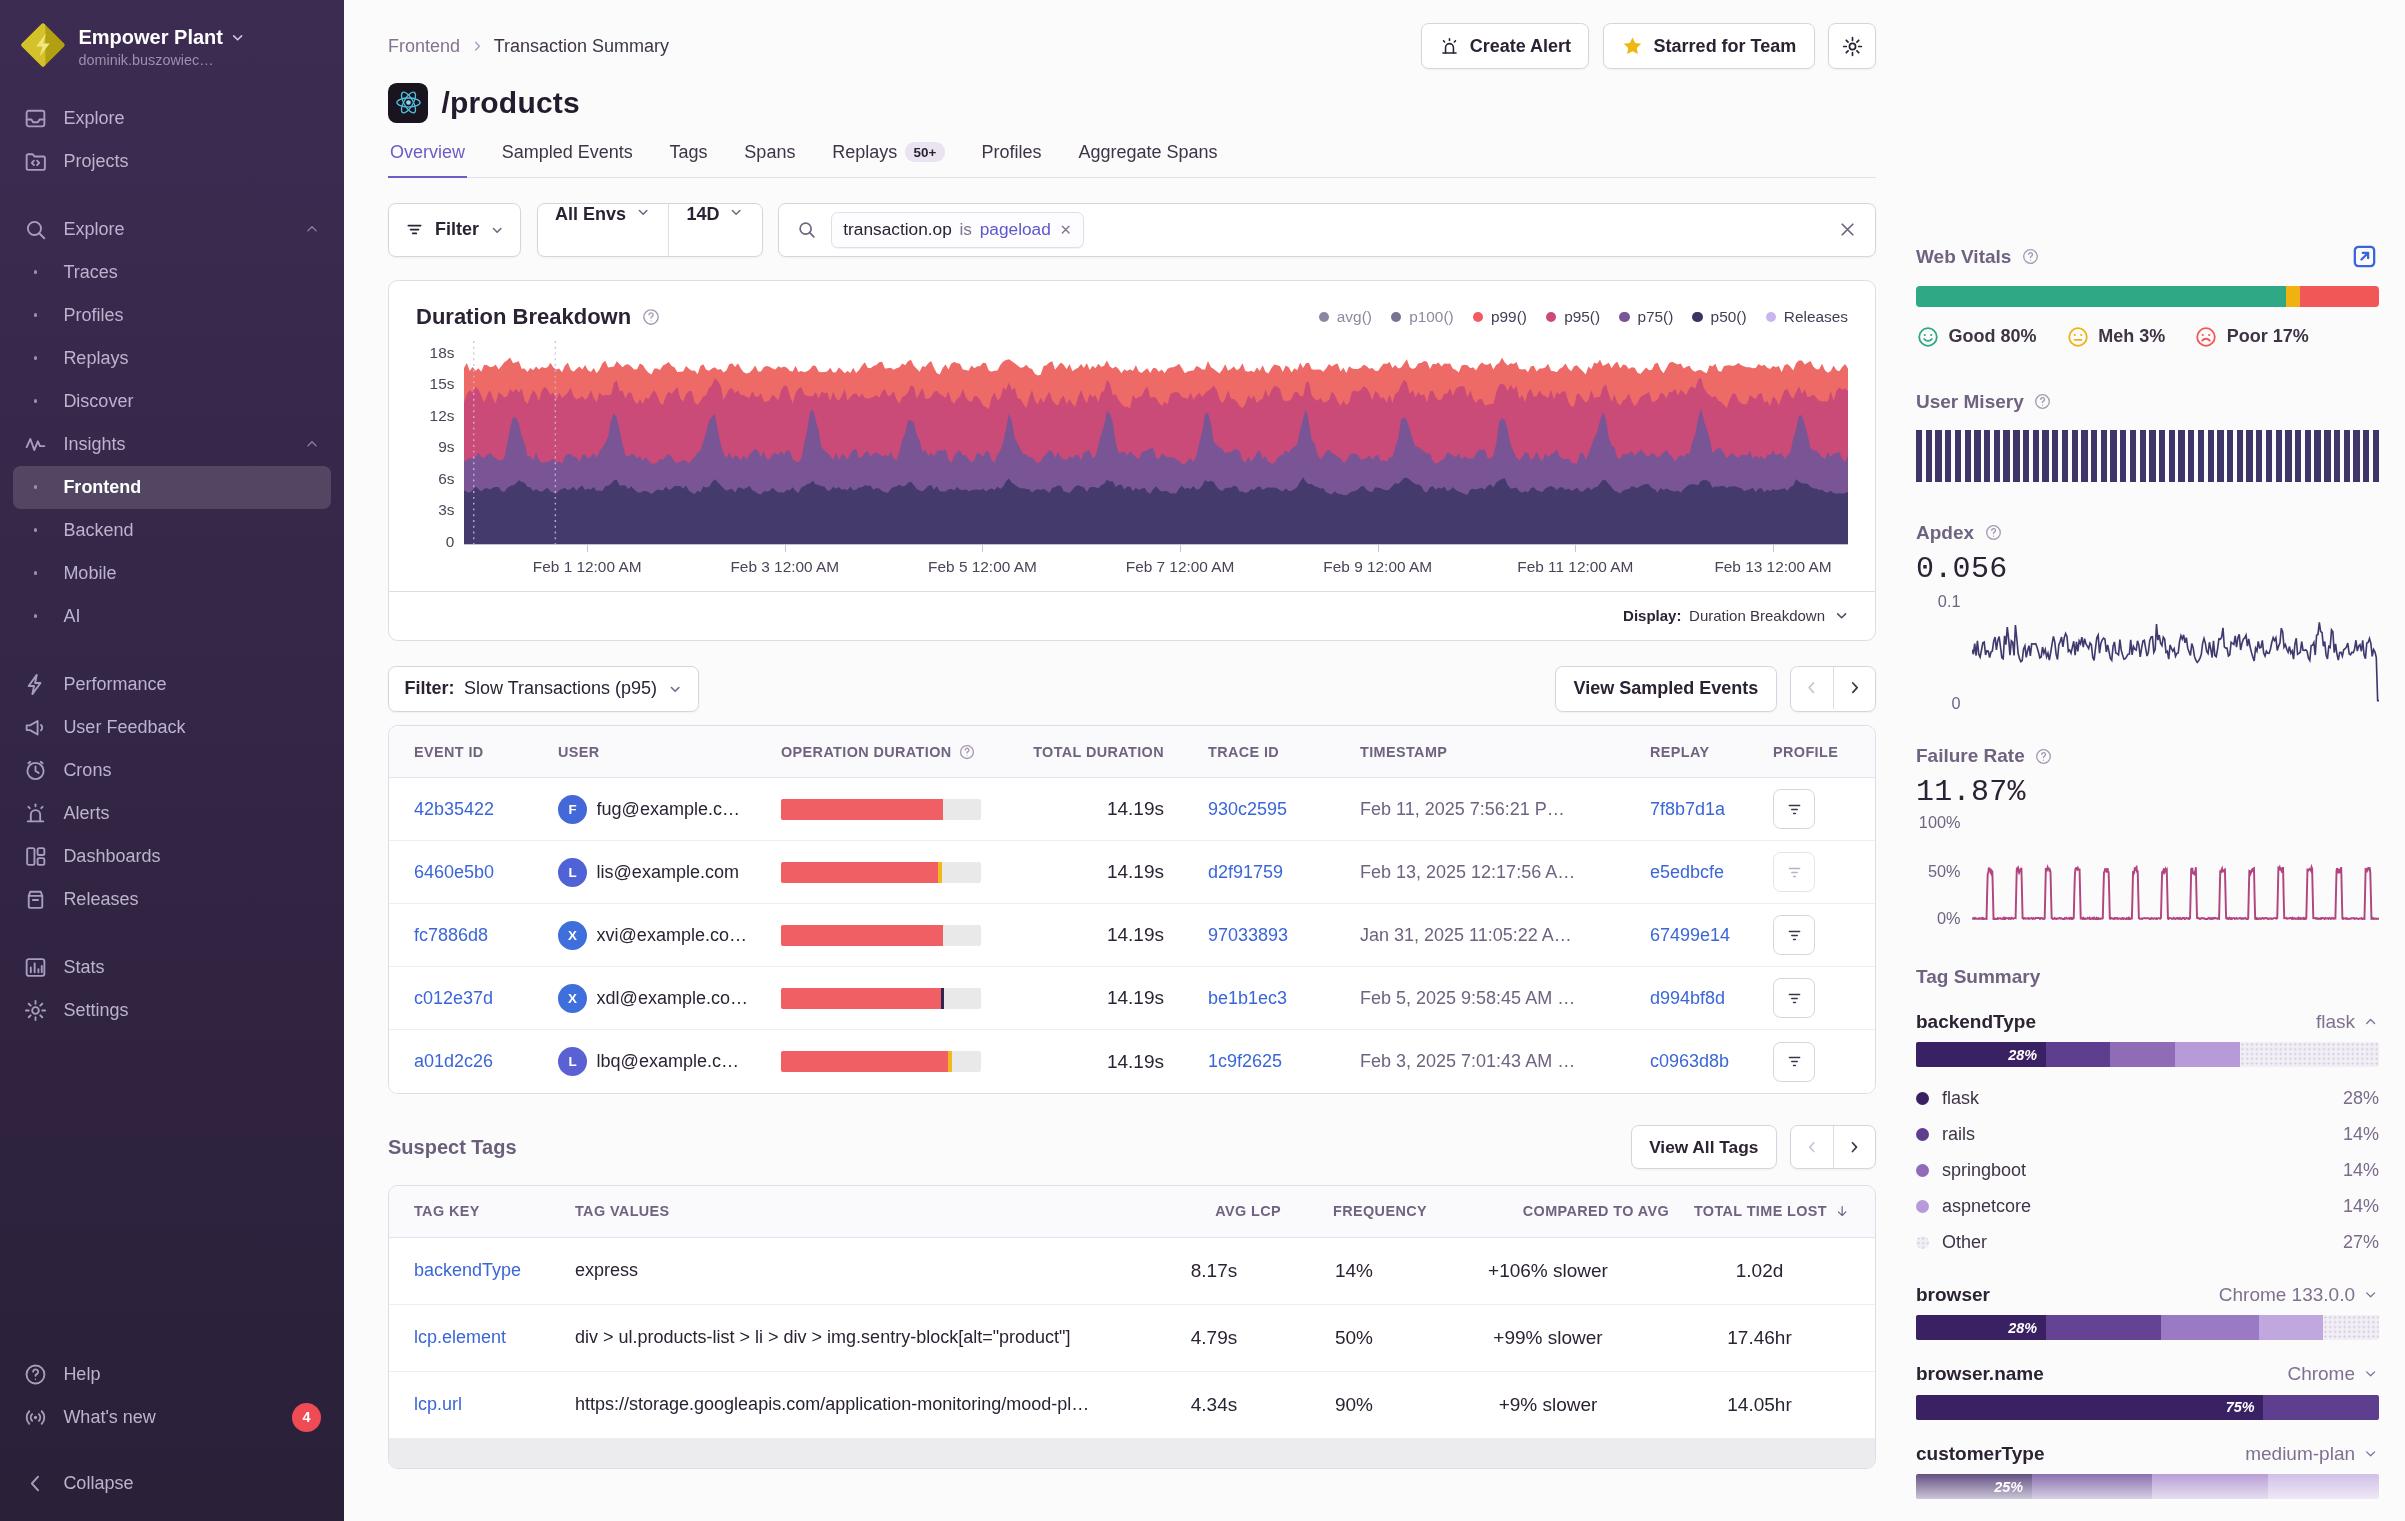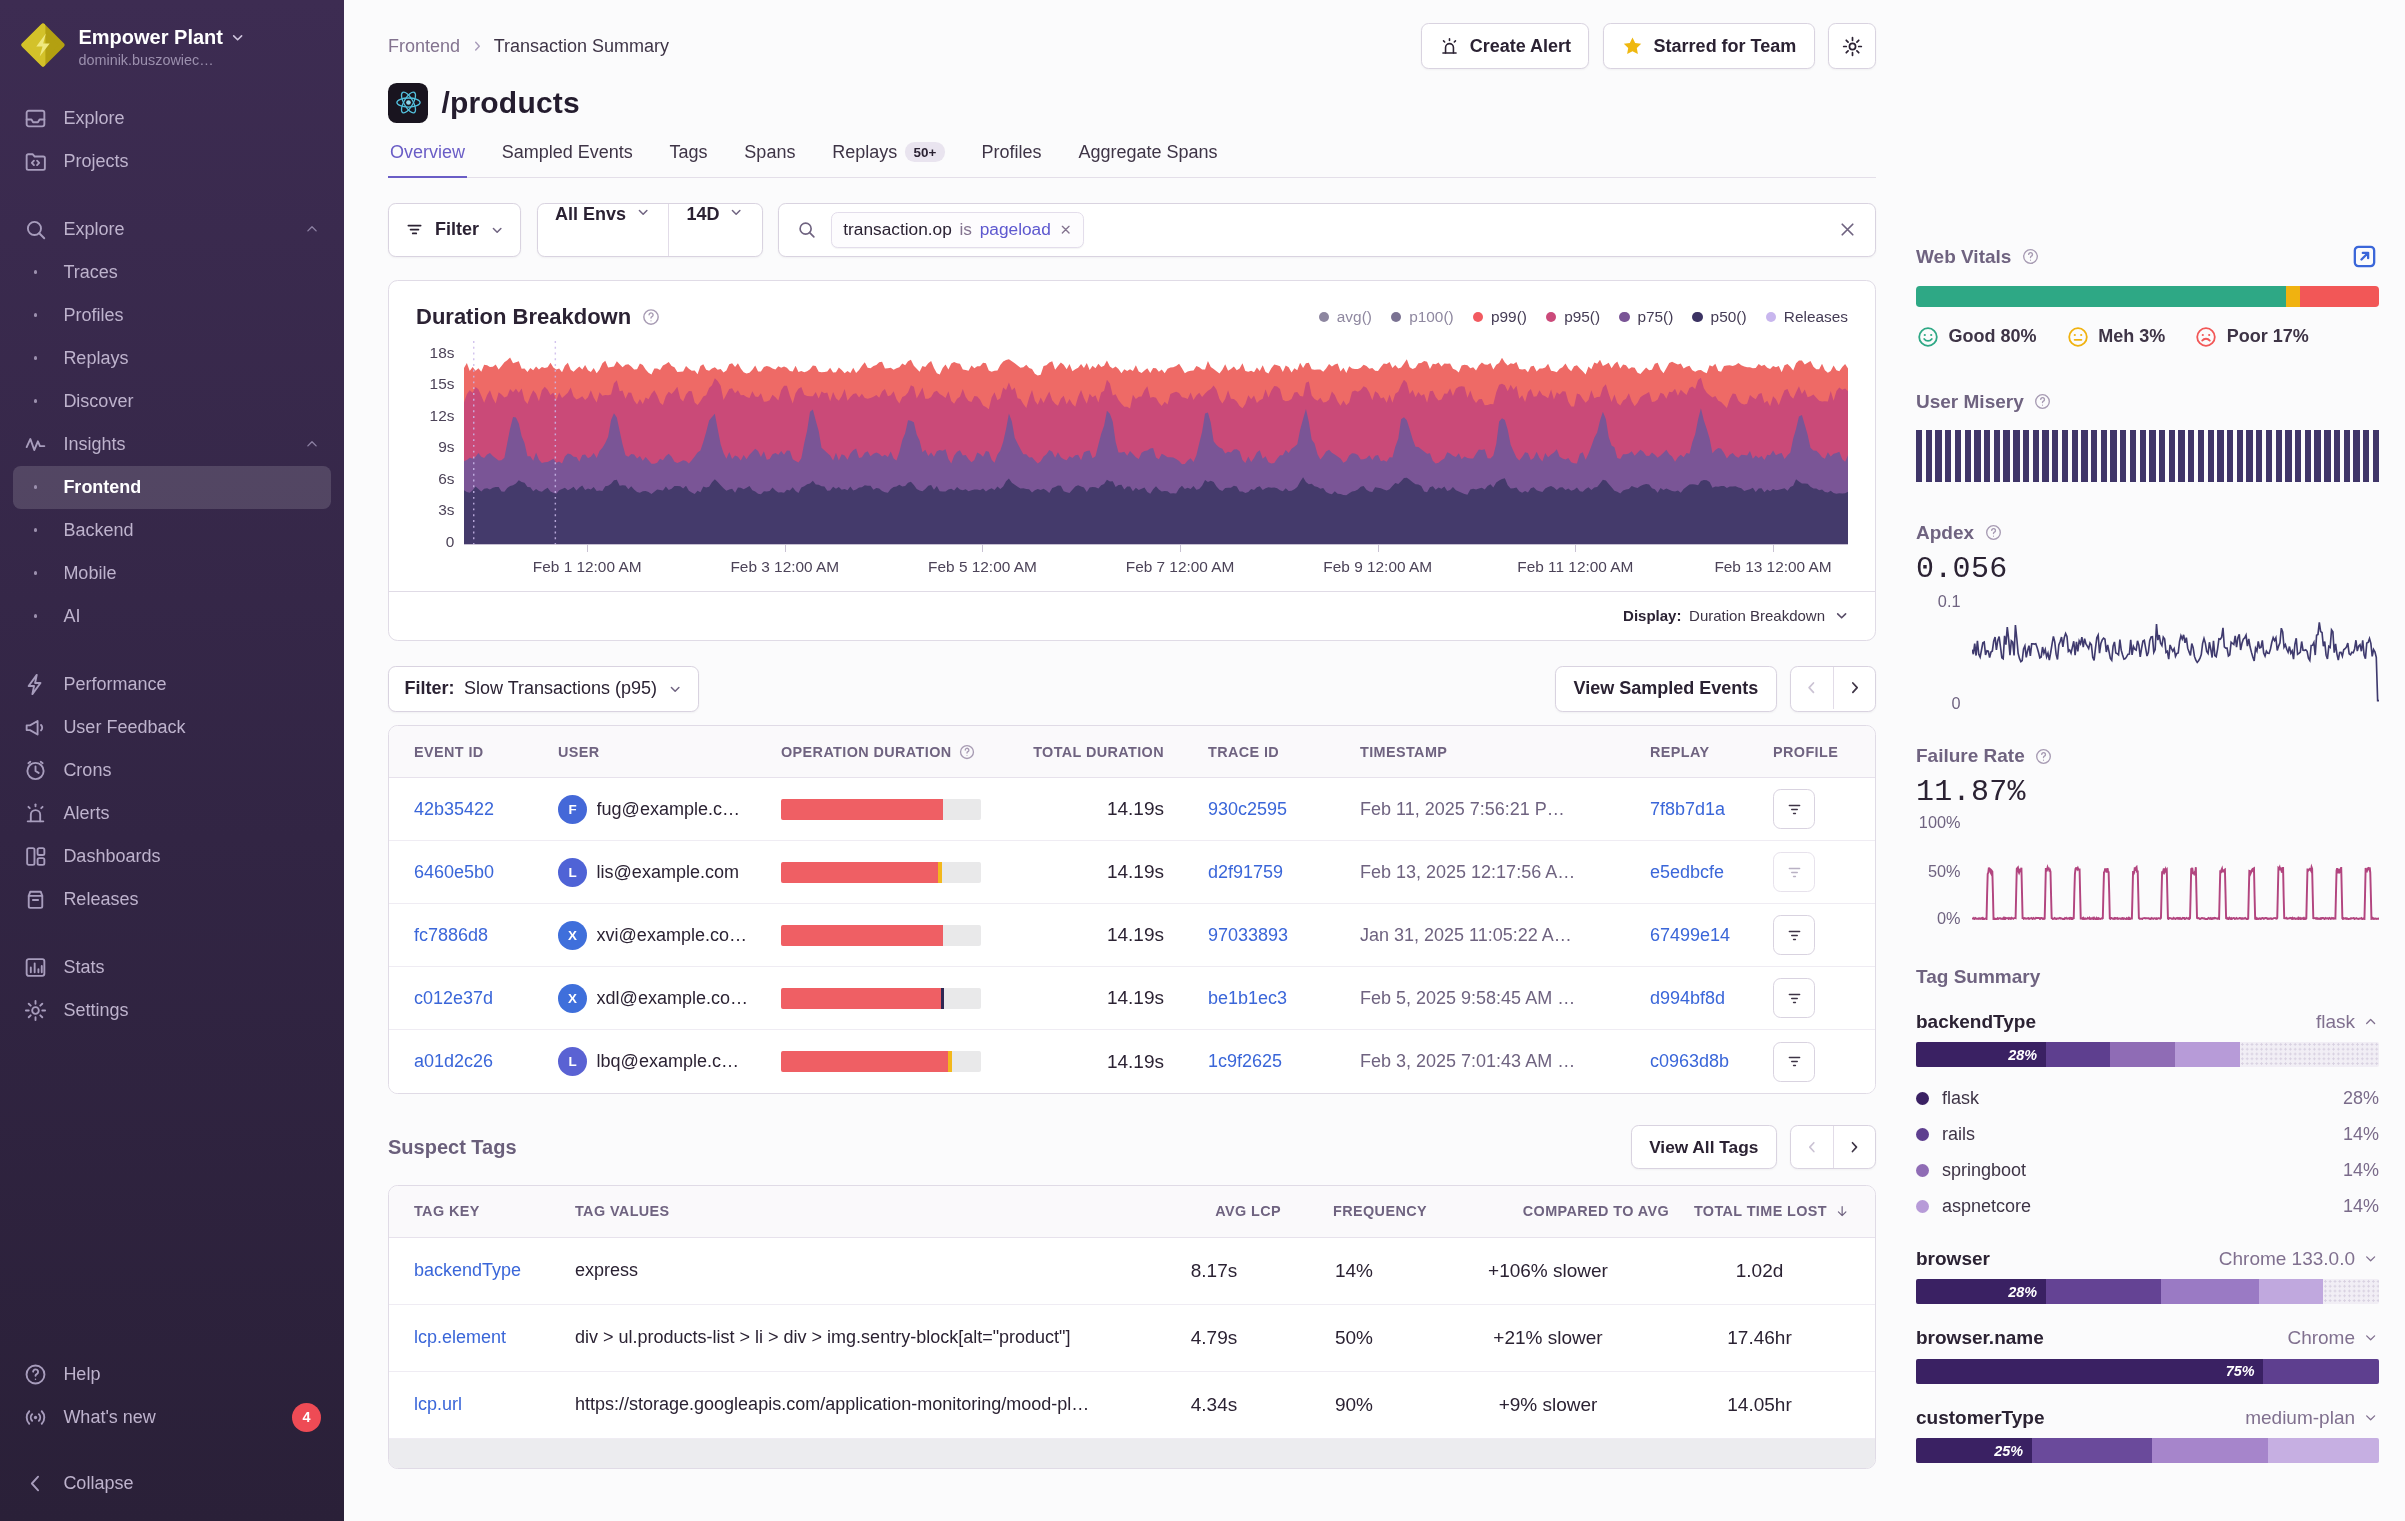--- a/index.html
+++ b/index.html
@@ -774,21 +774,21 @@
           <div class="num">8.17s</div>
           <div class="num">14%</div>
           <div class="num">+106% slower</div>
           <div class="num">1.02d</div>
         </div>
         <div class="srow sgrid">
           <div><span class="link">lcp.element</span></div>
           <div class="val">div &gt; ul.products-list &gt; li &gt; div &gt; img.sentry-block[alt="product"]</div>
           <div class="num">4.79s</div>
           <div class="num">50%</div>
-          <div class="num">+21% slower</div>
+          <div class="num">+99% slower</div>
           <div class="num">17.46hr</div>
         </div>
         <div class="srow sgrid">
           <div><span class="link">lcp.url</span></div>
           <div class="val">https://storage.googleapis.com/application-monitoring/mood-pl…</div>
           <div class="num">4.34s</div>
           <div class="num">90%</div>
           <div class="num">+9% slower</div>
           <div class="num">14.05hr</div>
         </div>
@@ -1001,20 +1001,25 @@
           <div class="tg-li">
             <span class="dot" style="background: rgb(143, 108, 181);"></span>
             <span>springboot</span>
             <span class="pct">14%</span>
           </div>
           <div class="tg-li">
             <span class="dot" style="background: rgb(183, 155, 216);"></span>
             <span>aspnetcore</span>
             <span class="pct">14%</span>
           </div>
+          <div class="tg-li">
+            <span class="dot pat"></span>
+            <span>Other</span>
+            <span class="pct">27%</span>
+          </div>
         </div>
       </div>
       <div class="taggroup">
         <div class="tg-head">
           <span class="tg-name">browser</span>
           <span class="tg-val">
             <span>Chrome 133.0.0</span>
             <svg class="ic" width="17.3" height="17.3" viewBox="0 0 24 24" fill="none" stroke="currentColor" stroke-width="1.8" stroke-linecap="round" stroke-linejoin="round">
               <path d="M6.5 9.5l5.5 5.5 5.5-5.5"></path>
             </svg>

